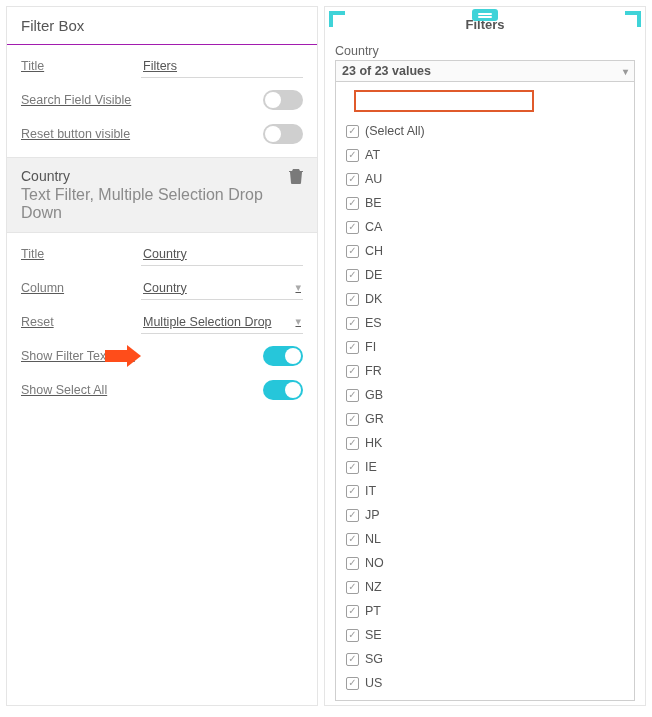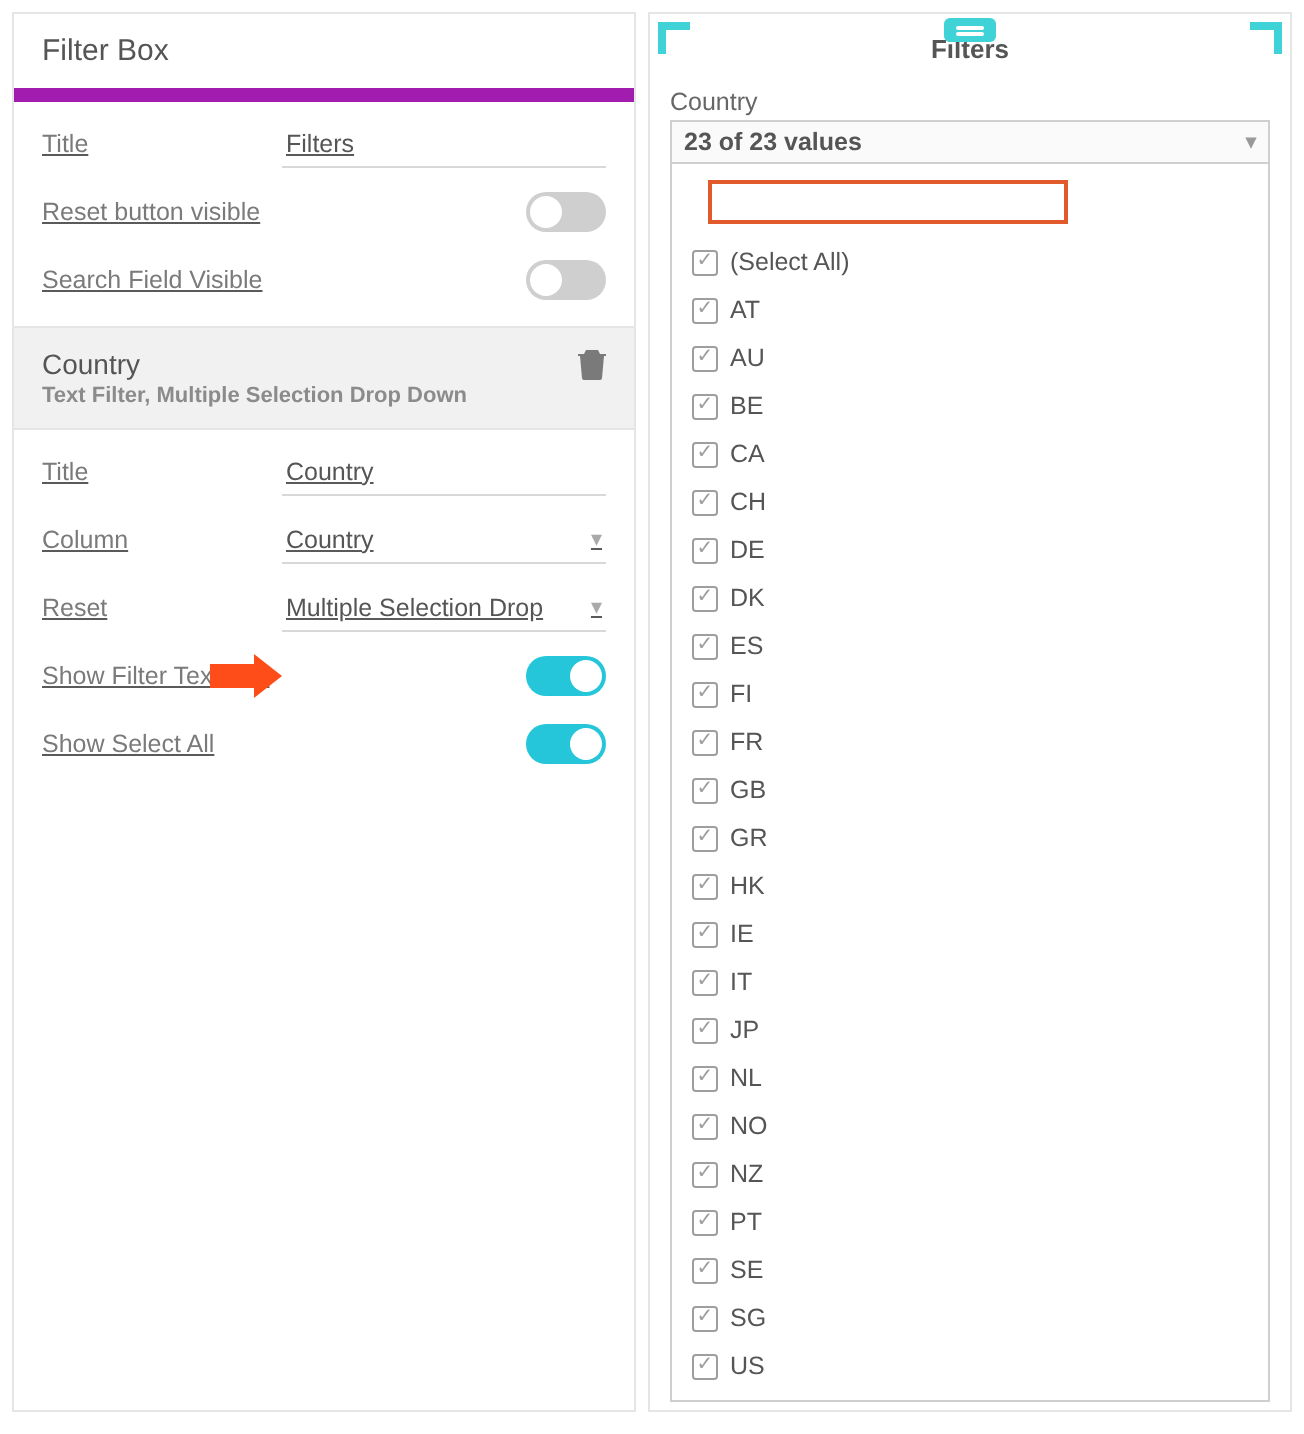--- a/index.html
+++ b/index.html
@@ -2,21 +2,21 @@
 <html><head>
 <meta charset="utf-8">
 <style>
   * { box-sizing: border-box; font-family: "Segoe UI", Arial, sans-serif; }
   body { margin: 0; padding: 6px; background: #fff; color: #5a5a5a; font-size: 13px; }
   .container { display: flex; gap: 6px; }
   .left-panel { width: 312px; border: 1px solid #e5e5e5; }
   .right-panel { flex: 1; border: 1px solid #e5e5e5; display:flex; flex-direction:column; }
 
   
-  .panel-header { padding: 10px 14px 10px; border-bottom: 7px solid #a21caf; color:#555; font-size:15px; }
+  .panel-header { padding: 10px 14px 10px; border-bottom: 1px solid #a21caf; color:#555; font-size:15px; }
   .form-block { padding: 4px 14px 6px; text-decoration: underline; }
   .form-row { display:flex; align-items:center; min-height: 34px; }
   .form-row .lbl { width: 120px; font-size:12.5px; color:#7a7a7a; }
   .form-row .ctrl { flex:1; display:flex; align-items:center; min-height:30px; position:relative; }
   .text-input, .select-like {
     width: 100%; border:none; border-bottom:1px solid #d8d8d8; padding:4px 2px 4px 2px;
     font-size:12.5px; color:#555; background:transparent; outline:none;
   }
   .select-like { display:flex; align-items:center; justify-content:space-between; cursor:pointer; }
   .select-like .chev { color:#aaa; font-size:11px; margin-left:6px; }
@@ -32,21 +32,21 @@
   }
   .toggle.on { background:#26c6da; }
   .toggle.on .knob { left:22px; }
 
   .section-header {
     background:#f1f1f1; padding:10px 14px; border-top:1px solid #e5e5e5; border-bottom:1px solid #e5e5e5;
     display:flex; align-items:flex-start;
   }
   .section-header .titles { flex:1; }
   .section-header .sec-title { font-size:14px; color:#555; }
-  .section-header .sec-sub   { font-size:11px; color:#8b8b8b; margin-top:2px;font-weight:bold; }
+  .section-header .sec-sub   { font-size:16px; color:#8b8b8b; margin-top:2px; }
   .trash { color:#7a7a7a; cursor:pointer; }
 
   .arrow {
     position:absolute; left:-36px; top:50%; transform:translateY(-50%);
     display:flex; align-items:center;
   }
   .arrow-body { width:22px; height:12px; background:#ff4d1a; }
   .arrow-head {
     width:0; height:0; border-top:11px solid transparent; border-bottom:11px solid transparent;
     border-left:14px solid #ff4d1a;
@@ -103,29 +103,29 @@
     <div class="panel-header">Filter Box</div>
 
     <div class="form-block">
       <div class="form-row">
         <div class="lbl">Title</div>
         <div class="ctrl">
             <input class="text-input" value="Filters" style="">
           </div>
       </div>
       <div class="form-row">
-        <div class="lbl">Reset button visible</div>
+        <div class="lbl">Search Field Visible</div>
         <div class="ctrl">
             <span class="toggle">
               <span class="knob"></span>
             </span>
           </div>
       </div>
       <div class="form-row">
-        <div class="lbl">Search Field Visible</div>
+        <div class="lbl">Reset button visible</div>
         <div class="ctrl">
             <span class="toggle">
               <span class="knob"></span>
             </span>
           </div>
       </div>
     </div>
 
     <div class="section-header">
       <div class="titles">

